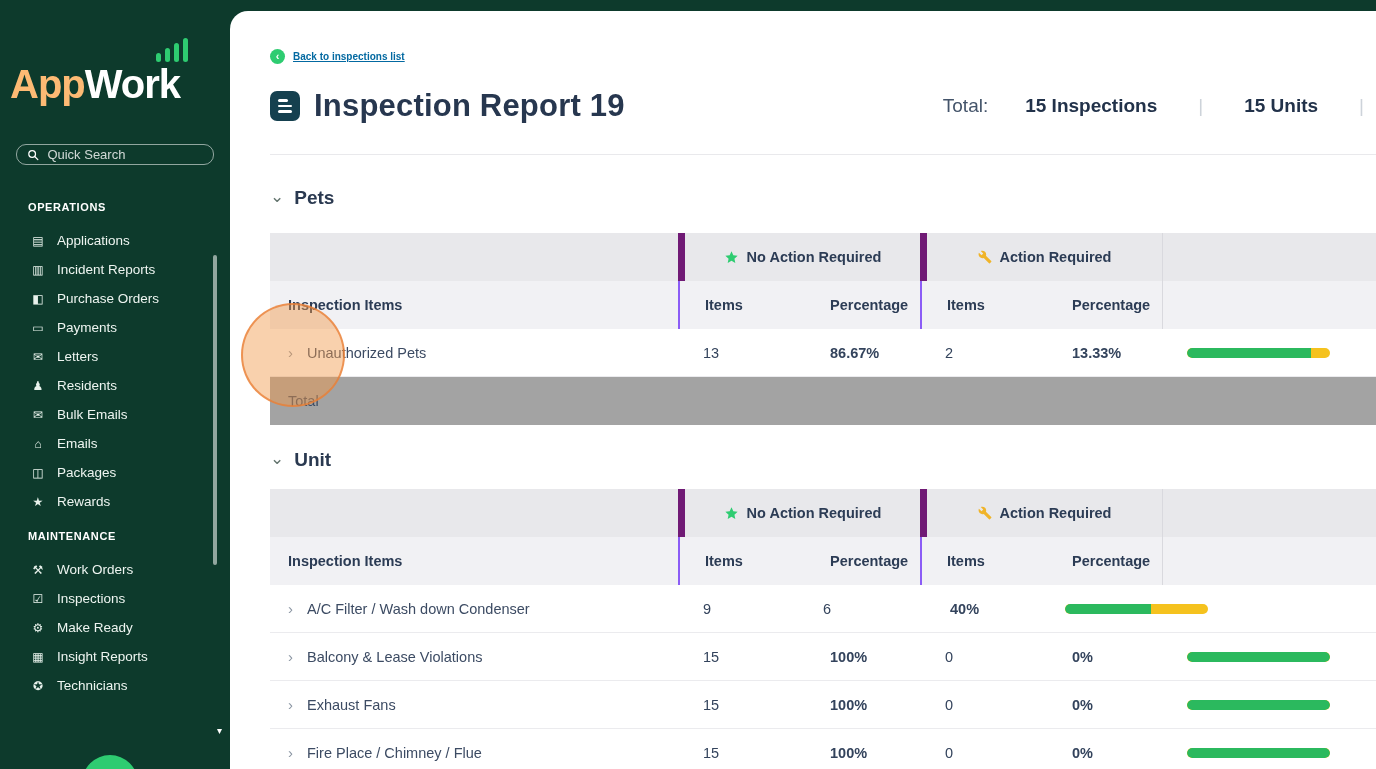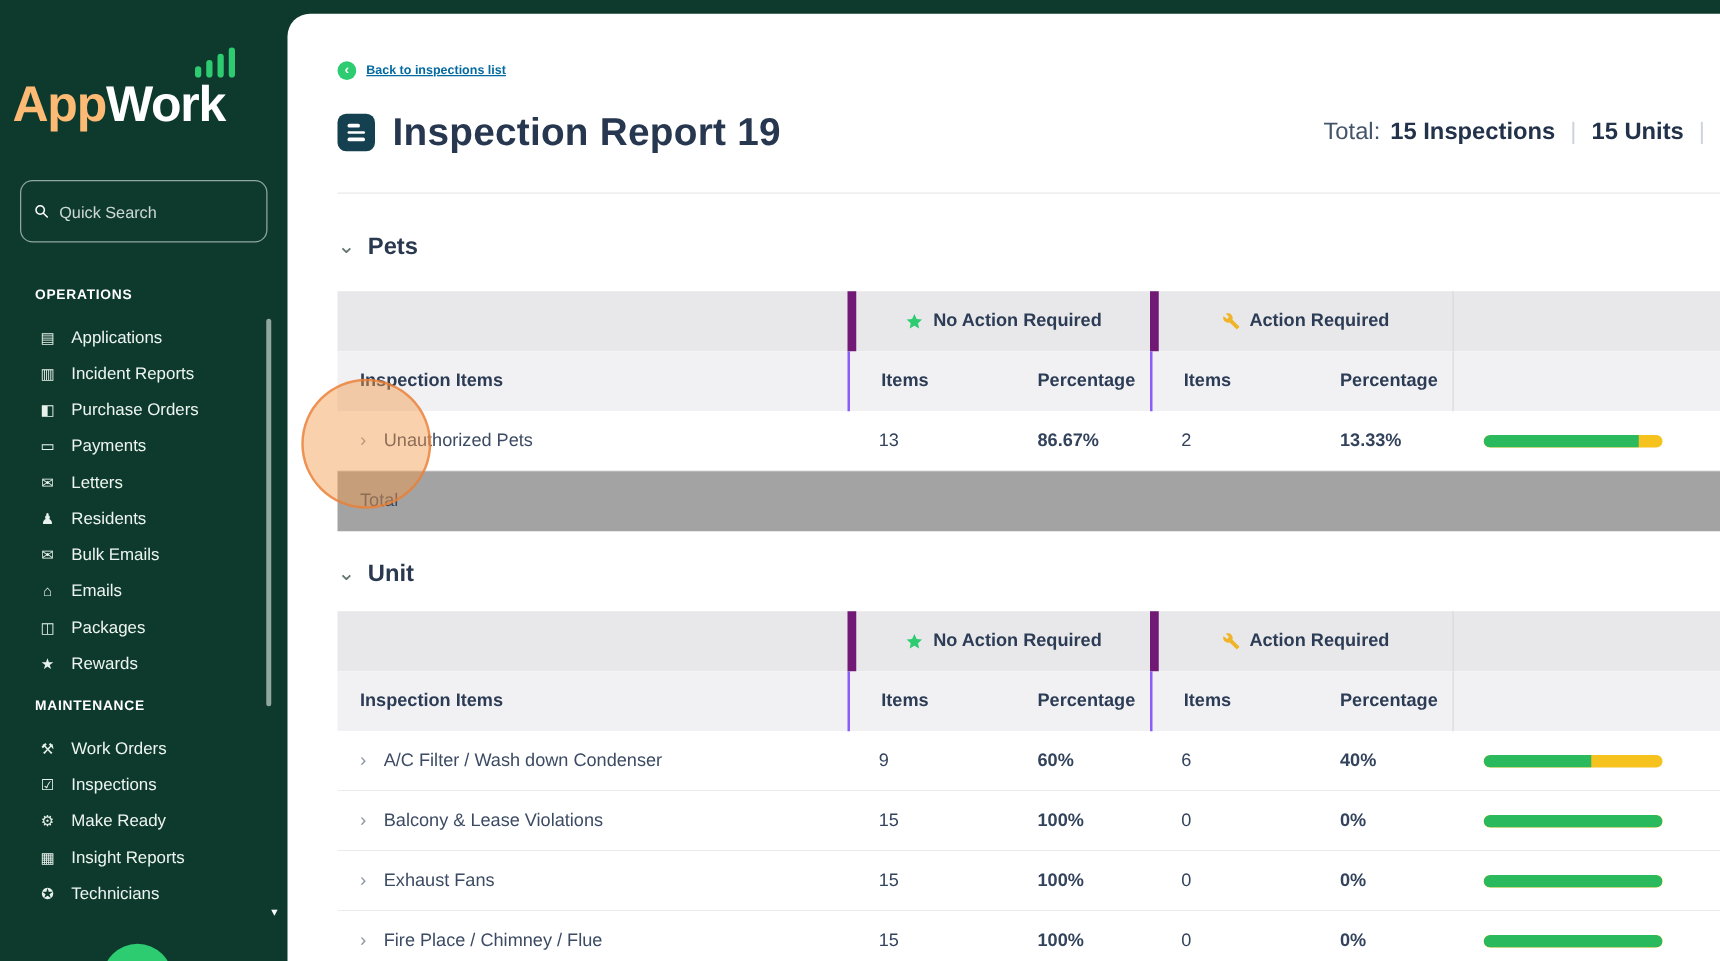--- a/index.html
+++ b/index.html
@@ -13,21 +13,21 @@
   
   .sidebar { position:absolute; left:0; top:0; width:230px; height:769px; background:#0d3a2c; color:#fff; }
   .logo { position:relative; margin:64px 0 0 10px; font-size:40px; font-weight:700; letter-spacing:-1px; line-height:1; }
   .logo .lg-green { color:#fdba74; }
   .logo .lg-white { color:#ffffff; }
   .logo-bars { position:absolute; top:-26px; left:146px; display:flex; align-items:flex-end; gap:4px; }
   .logo-bars i { display:block; width:5px; background:#2ecc71; border-radius:3px; }
   .logo-bars i:nth-child(1){height:9px;} .logo-bars i:nth-child(2){height:14px;}
   .logo-bars i:nth-child(3){height:19px;} .logo-bars i:nth-child(4){height:24px;}
 
-  .search-box { margin:40px 16px 0 16px; height:50px; border:1.4px solid rgba(255,255,255,.55); border-radius:10px;
+  .search-box { margin:40px 16px 0 16px; height:21px; border:1.4px solid rgba(255,255,255,.55); border-radius:10px;
     display:flex; align-items:center; padding:0 10px; gap:8px; }
   .search-box input { background:transparent; border:none; outline:none; color:#fff; font-size:13px; width:100%;
     font-family:"Liberation Sans", sans-serif; }
   .search-box input::placeholder { color:rgba(255,255,255,.8); }
 
   .nav { margin-top:36px; }
   .nav-section-label { font-size:11px; font-weight:700; letter-spacing:.6px; padding-left:28px; margin-bottom:13px; color:#ffffff; }
   .nav-item { height:29px; display:flex; align-items:center; gap:11px; padding-left:30px; font-size:13.5px; color:#eef5f1; cursor:pointer; }
   .nav-item .nicon { width:16px; text-align:center; font-size:12px; color:#e8f2ec; }
   .nav-gap { height:14px; }
@@ -45,21 +45,21 @@
     display:flex; align-items:center; justify-content:center; line-height:1; padding-bottom:1px; }
   .back-label { font-size:10px; font-weight:600; color:#0369a1; text-decoration:underline;text-align:right; }
 
   .title-row { display:flex; align-items:center; height:44px; }
   .doc-icon { width:30px; height:30px; border-radius:7px; background:#15404f; margin-right:14px;
     display:flex; flex-direction:column; align-items:center; justify-content:center; gap:3px; }
   .doc-icon i { display:block; width:14px; height:2.5px; background:#fff; border-radius:2px; }
   .doc-icon i:first-child { width:10px; align-self:flex-start; margin-left:8px; }
   .page-title { font-size:31px; font-weight:700; color:#27374f; letter-spacing:.2px; }
 
-  .totals { margin-left:auto; white-space:nowrap; font-size:19px; display:flex; align-items:flex-start; }
+  .totals { margin-left:auto; white-space:nowrap; font-size:19px; display:flex; align-items:flex-start;gap:29px; }
   .totals .t-label { color:#44546a; font-weight:400; margin-right:8px; }
   .totals .t-value { color:#22324a; font-weight:700; }
   .totals .t-sep { color:#cdd3da; margin:0 12px; font-weight:400; }
 
   .divider { margin-top:26px; height:1px; background:#e9e9ec; }
 
   .section-header { display:flex; align-items:center; gap:10px; margin-top:30px; height:26px; cursor:pointer; width:max-content; }
   .section-header.second { margin-top:22px; }
   .sec-chev { color:#64756f; font-size:17px; line-height:1; transform:translateY(-2px); }
   .sec-title { font-size:19px; font-weight:700; color:#2a3950; }
@@ -296,21 +296,20 @@
       <div class="c-pct th">Percentage</div>
       <div class="c-prog"></div>
     </div>
 
     <div class="trow data-row">
       <div class="c-name">
         <span class="rchev">›</span>
         <span class="row-name">A/C Filter / Wash down Condenser</span>
       </div>
       <div class="c-items cell-text">9</div>
-      <div class="c-pct cell-text">60%</div>
       <div class="c-items cell-text">6</div>
       <div class="c-pct cell-text">40%</div>
       <div class="c-prog">
           <div class="bar">
             <div class="bar-fill" style="width: 60%;"></div>
           </div>
         </div>
     </div>
 
     <div class="trow data-row">

